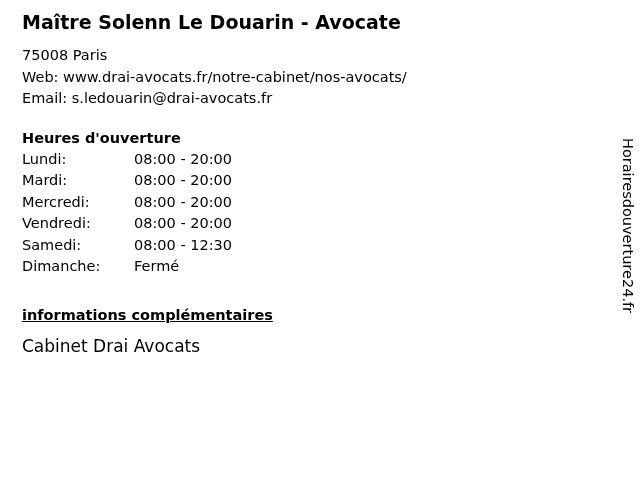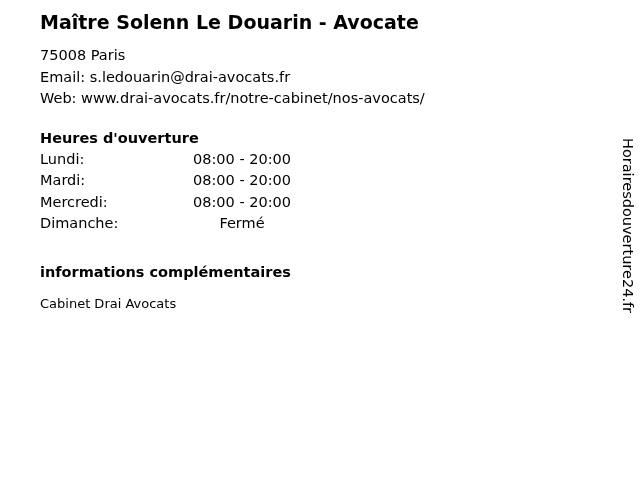--- a/index.html
+++ b/index.html
@@ -16,21 +16,21 @@
     position: relative;
   }
   .page {
     position: absolute;
     left: 0; top: 0;
     width: 640px;
     height: 480px;
   }
   .content {
     position: absolute;
-    left: 40px;
+    left: 22px;
     top: 10px;
     width: 575px;
   }
   .title {
     font-size: 19px;
     font-weight: bold;
     line-height: 24px;
     margin: 0 0 11px 0;
     letter-spacing: 0px;
   }
@@ -56,31 +56,31 @@
     vertical-align: top;
     white-space: pre;
   }
   td.day {
     width: 112px;
     padding-left: 1px;
     margin-left: 10px;
   }
   td.time {
     width: 180px;
-    text-align: center;
   }
   .extra-head {
     font-size: 14.5px;
     font-weight: bold;
     line-height: 21px;
     margin-top: 27px;
     margin-bottom: 10px;
+    text-decoration: underline;
   }
   .extra-text {
-    font-size: 13px;
+    font-size: 17px;
     line-height: 21px;
   }
   .vertical-brand {
     position: absolute;
     right: 4px;
     top: 138px;
     font-size: 14.5px;
     color: #000000;
     writing-mode: vertical-rl;
     text-orientation: mixed;
@@ -92,41 +92,49 @@
 <body>
 
 <div class="page">
 
   <div class="content">
 
     <h1 class="title">Maître Solenn Le Douarin - Avocate</h1>
 
     <div>
       <div class="addr-line">75008 Paris</div>
+      <div class="addr-line">Web: www.drai-avocats.fr/notre-cabinet/nos-avocats/</div>
       <div class="addr-line">Email: s.ledouarin@drai-avocats.fr</div>
-      <div class="addr-line">Web: www.drai-avocats.fr/notre-cabinet/nos-avocats/</div>
     </div>
 
     <div class="section-head">Heures d'ouverture</div>
 
     <table class="hours">
       <tbody>
         <tr>
           <td class="day">Lundi:</td>
           <td class="time">08:00 - 20:00</td>
         </tr>
         <tr>
           <td class="day">Mardi:</td>
           <td class="time">08:00 - 20:00</td>
         </tr>
         <tr>
           <td class="day">Mercredi:</td>
           <td class="time">08:00 - 20:00</td>
         </tr>
         <tr>
+          <td class="day">Vendredi:</td>
+          <td class="time">08:00 - 20:00</td>
+        </tr>
+        <tr>
+          <td class="day">Samedi:</td>
+          <td class="time">08:00 - 12:30</td>
+        </tr>
+        <tr>
           <td class="day">Dimanche:</td>
           <td class="time">Fermé</td>
         </tr>
       </tbody>
     </table>
 
     <div class="extra-head">informations complémentaires</div>
     <div class="extra-text">Cabinet Drai Avocats</div>
 
   </div>

